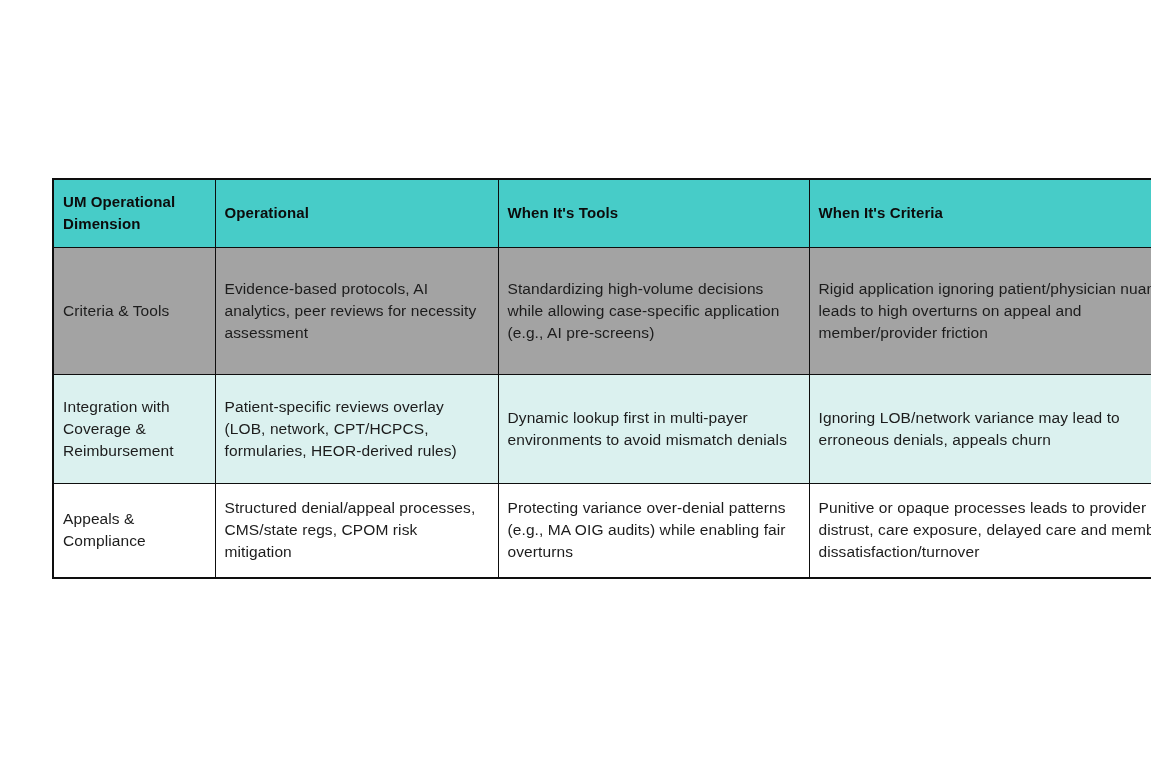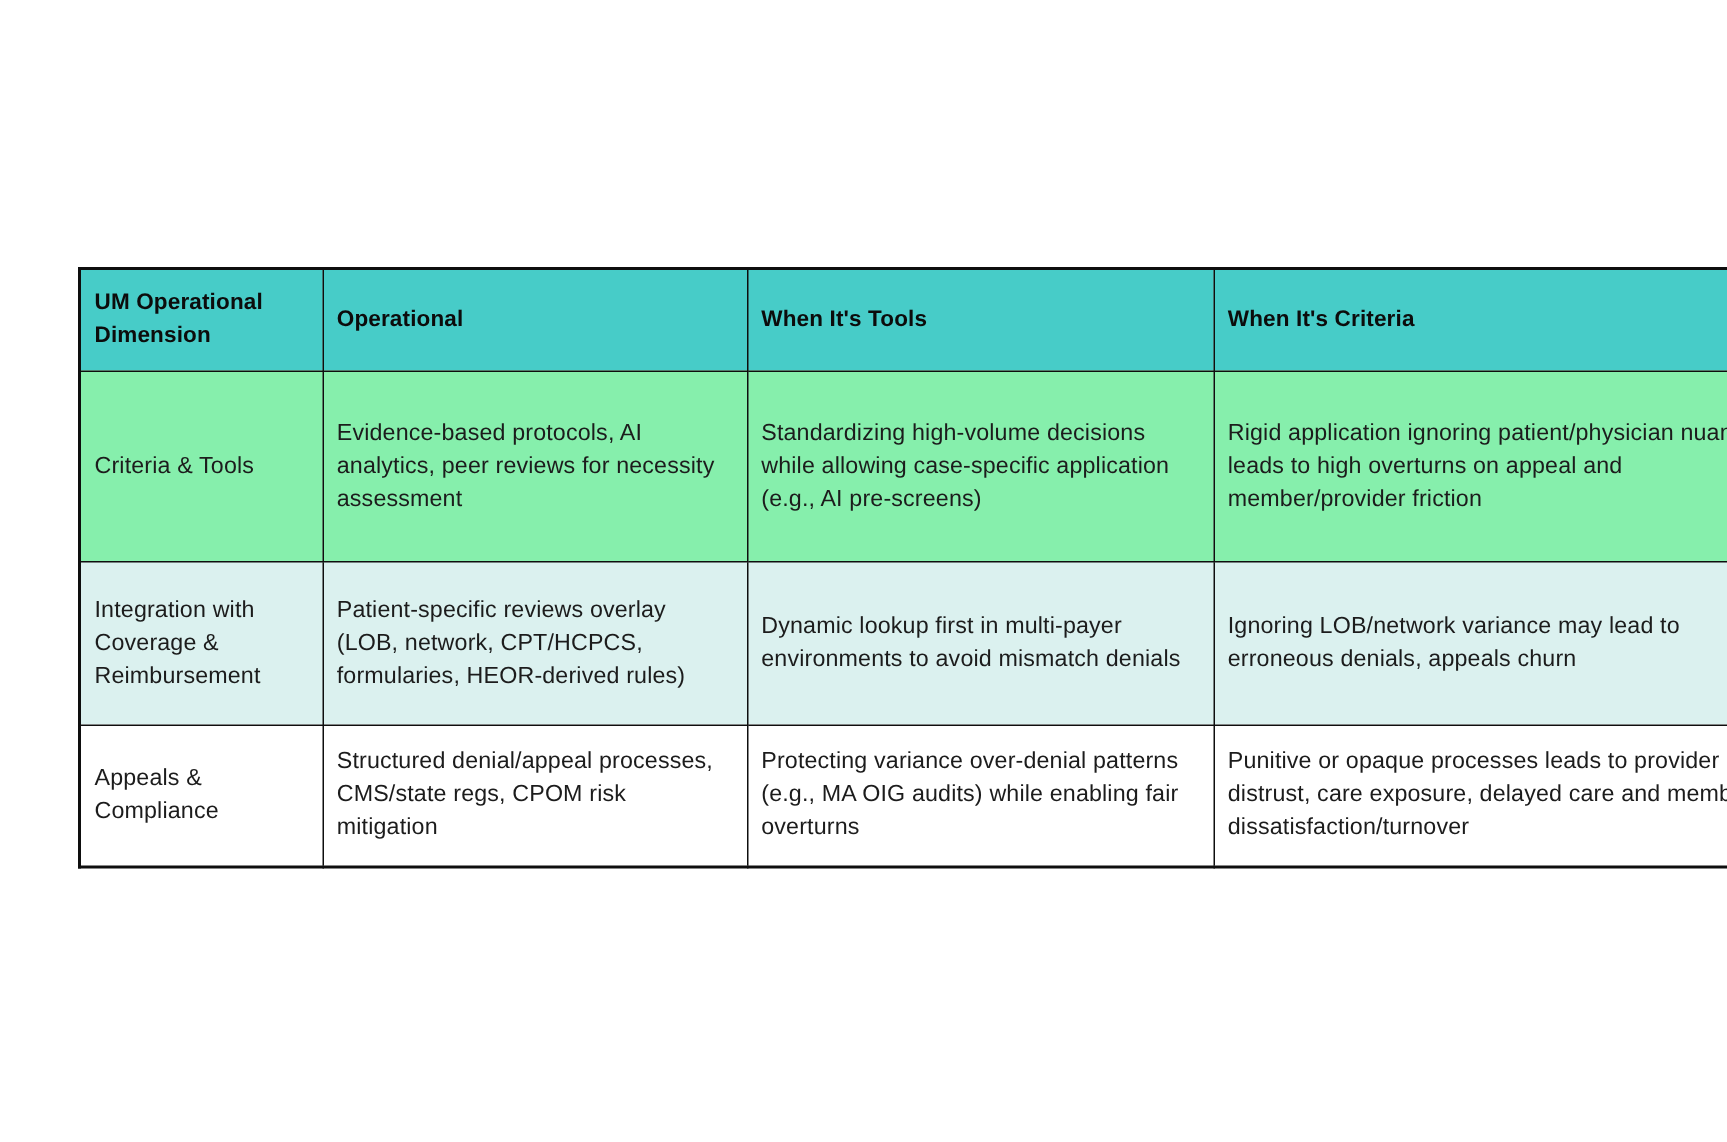--- a/index.html
+++ b/index.html
@@ -42,21 +42,21 @@
     line-height: 22px;
     height: 68px;
     letter-spacing: 0.1px;
   }
   table.um-table td {
     color: #1c1c1c;
     font-size: 15.5px;
     line-height: 22px;
     letter-spacing: 0.1px;
   }
-  tr.row-0 td { height: 127px; background: #86efac; }
+  tr.row-0 td { height: 127px; background: #a3a3a3; }
   tr.row-1 td { height: 109px; background: #DBF1EF; }
   tr.row-2 td { height: 95px;  background: #ffffff; }
 </style>
 </head>
 <body>
 
 <div class="table-wrap">
   <table class="um-table">
     <colgroup>
       <col class="c1">

